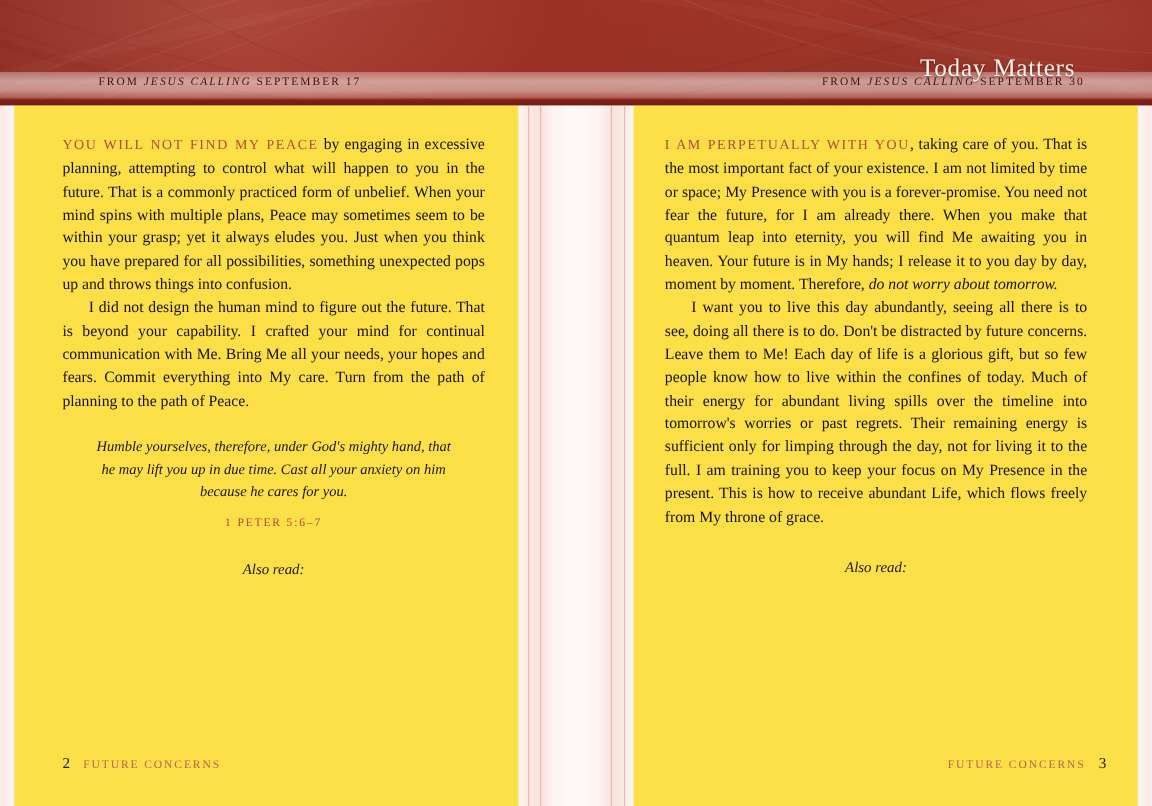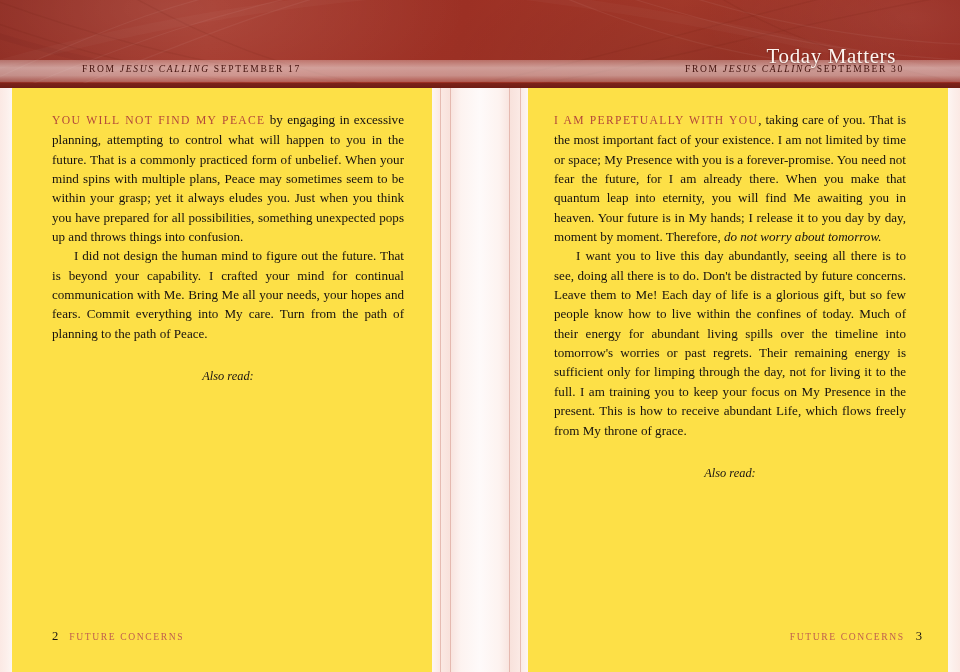--- a/index.html
+++ b/index.html
@@ -299,20 +299,24 @@
     <div class="gutter-rule" style="left:88px;"></div>
   </div>
 
   <div class="page left">
     <div class="col">
 
       <p class="body"><span class="leadin">You will not find My Peace</span><span> by engaging in excessive planning, attempting to control what will happen to you in the future. That is a commonly practiced form of unbelief. When your mind spins with multiple plans, Peace may sometimes seem to be within your grasp; yet it always eludes you. Just when you think you have prepared for all possibilities, something unexpected pops up and throws things into confusion.</span></p>
 
       <p class="body">I did not design the human mind to figure out the future. That is beyond your capability. I crafted your mind for continual communication with Me. Bring Me all your needs, your hopes and fears. Commit everything into My care. Turn from the path of planning to the path of Peace.</p>
 
+      <div class="scripture">
+        <div class="scripture-text">Humble yourselves, therefore, under God's mighty hand, that he may lift you up in due time. Cast all your anxiety on him because he cares for you.</div>
+        <div class="scripture-ref">1 Peter 5:6–7</div>
+      </div>
 
       <div class="also-read">Also read:</div>
     </div>
 
     <div class="footer left">
       <span class="folio">2</span>
       <span class="running-head">Future Concerns</span>
     </div>
   </div>
 

